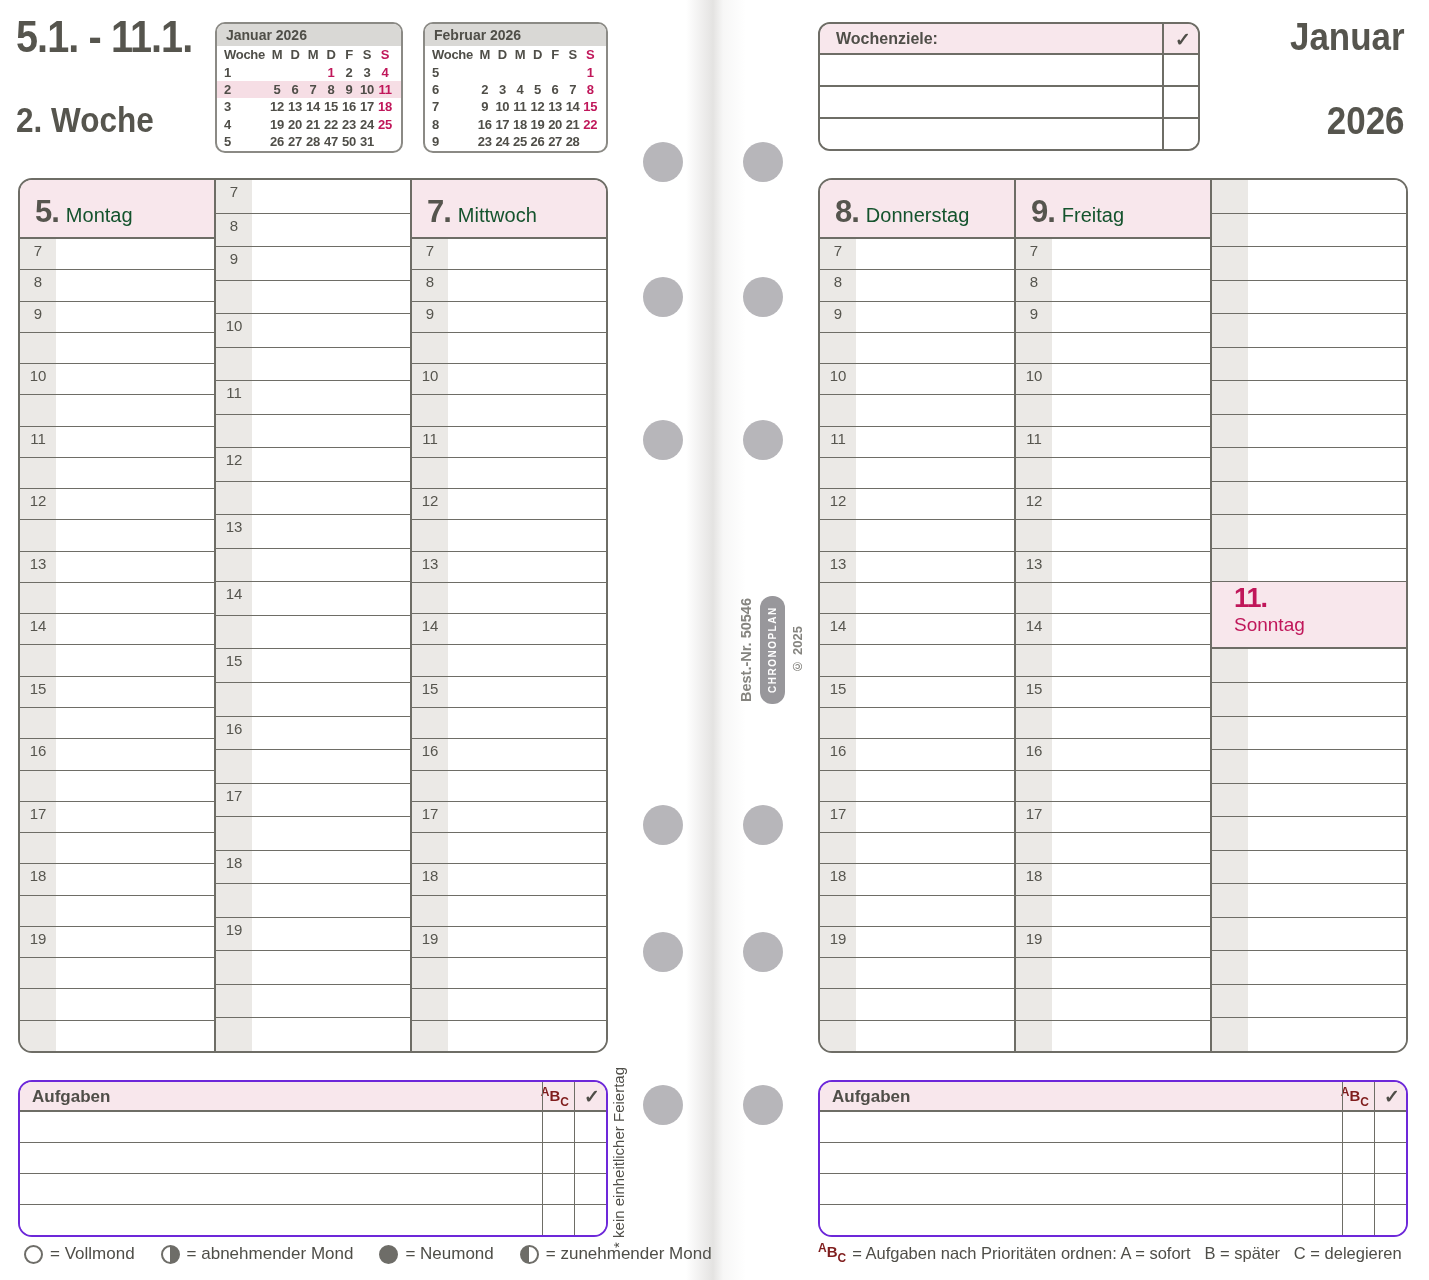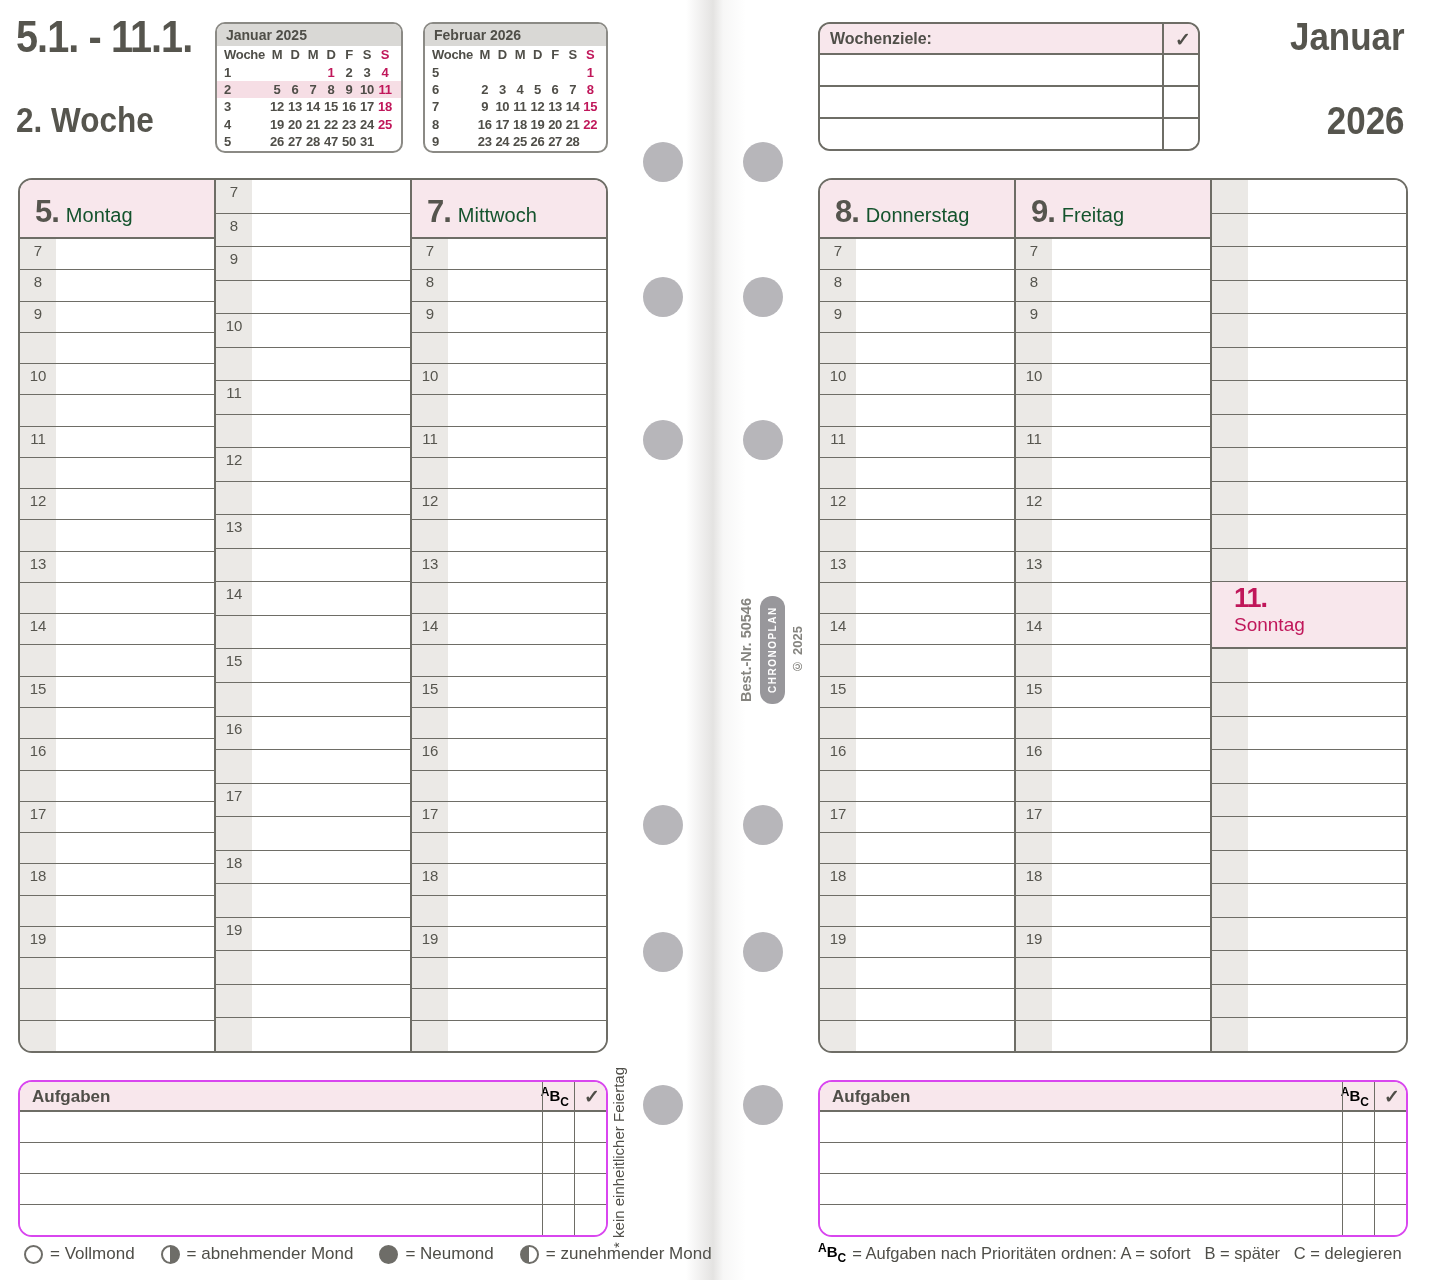--- a/index.html
+++ b/index.html
@@ -48,37 +48,37 @@
   .moon-icon { width:19px; height:19px; border-radius:50%; border:2px solid #6e6d68; flex:none; }
   .moon-icon.full   { background:#fff; }
   .moon-icon.waning { background:linear-gradient(to right,#fff 50%,#6e6d68 50%); }
   .moon-icon.new    { background:#6e6d68; }
   .moon-icon.waxing { background:linear-gradient(to right,#6e6d68 50%,#fff 50%); }
   .moon-inline { display:inline-block; width:17px; height:17px; margin-left:9px; position:relative; top:2px; }
 
   
   .wz { position:absolute; left:818px; top:22px; width:382px; height:129px; border:2px solid #6e6d66; border-radius:12px; background:#fff; overflow:hidden; display:flex; flex-direction:column; }
   .wz-vline { position:absolute; top:0; bottom:0; right:34px; border-left:2px solid #6e6d66; z-index:2; }
-  .wz-head { flex:none; height:31px; background:#f8e7ec; border-bottom:2px solid #6e6d66; padding:6px 10px 0; font-size:16px; font-weight:700; color:#4f4e48; position:relative; }
+  .wz-head { flex:none; height:31px; background:#f8e7ec; border-bottom:2px solid #6e6d66; padding:6px 16px 0; font-size:16px; font-weight:700; color:#4f4e48; position:relative; }
   .wz-check { position:absolute; top:4px; right:7px; font-size:19px; font-weight:700; color:#4f4e48; }
   .wz-row { flex:1; border-bottom:2px solid #6e6d66; background:#fff; }
   .wz-row:last-child { border-bottom:none; }
 
   
-  .tasks { position:absolute; top:1080px; width:590px; height:157px; border:2px solid #d946ef; border-radius:14px; background:#fff; overflow:hidden; display:flex; flex-direction:column; }
+  .tasks { position:absolute; top:1080px; width:590px; height:157px; border:2px solid #6d28d9; border-radius:14px; background:#fff; overflow:hidden; display:flex; flex-direction:column; }
   #tasks-left { left:18px; } #tasks-right { left:818px; }
   .t-vline1 { position:absolute; top:0; bottom:0; right:63px; border-left:1.5px solid #6e6d66; z-index:2; }
   .t-vline2 { position:absolute; top:0; bottom:0; right:31px; border-left:1.5px solid #6e6d66; z-index:2; }
   .t-head { flex:none; height:30px; background:#f8e7ec; border-bottom:2px solid #6e6d66; padding:5px 12px 0; font-size:17px; font-weight:700; color:#4f4e48; position:relative; }
   .t-abc { position:absolute; top:3px; right:37px; }
   .t-check { position:absolute; top:3px; right:6px; font-size:19px; font-weight:700; color:#4f4e48; }
   .t-row { flex:1; border-bottom:1.5px solid #6e6d66; background:#fff; }
   .t-row:last-child { border-bottom:none; }
 
-  .abc { font-weight:700; color:#000000; white-space:nowrap; }
+  .abc { font-weight:700; color:#7f1d1d; white-space:nowrap; }
   .abc .a { font-size:12px; vertical-align:7px; }
   .abc .b { font-size:15px; vertical-align:2px; }
   .abc .c { font-size:12px; vertical-align:-3px; }
 
   
   .moon-legend { position:absolute; left:24px; top:1244px; display:flex; gap:26px; align-items:center; }
   .moon-item { display:flex; align-items:center; gap:7px; font-size:17px; font-weight:500; color:#4f4e48; white-space:pre; }
   .prio-legend { position:absolute; left:818px; top:1241px; display:flex; align-items:baseline; gap:6px; font-size:16.5px; font-weight:500; color:#4f4e48; }
   .prio-text { white-space:pre; }
 
@@ -95,21 +95,21 @@
 </style>
 </head>
 <body>
 
 <div class="canvas">
 
   <div class="h-range">5.1. - 11.1.</div>
   <div class="h-week">2. Woche</div>
 
   <div class="minical" id="cal0">
-      <div class="mc-title">Januar 2025</div>
+      <div class="mc-title">Januar 2026</div>
       <div class="mc-row">
         <div class="mc-cell mc-week">Woche</div>
         <div class="mc-cell">M</div>
         <div class="mc-cell">D</div>
         <div class="mc-cell">M</div>
         <div class="mc-cell">D</div>
         <div class="mc-cell">F</div>
         <div class="mc-cell">S</div>
         <div class="mc-cell red">S</div>
       </div>

